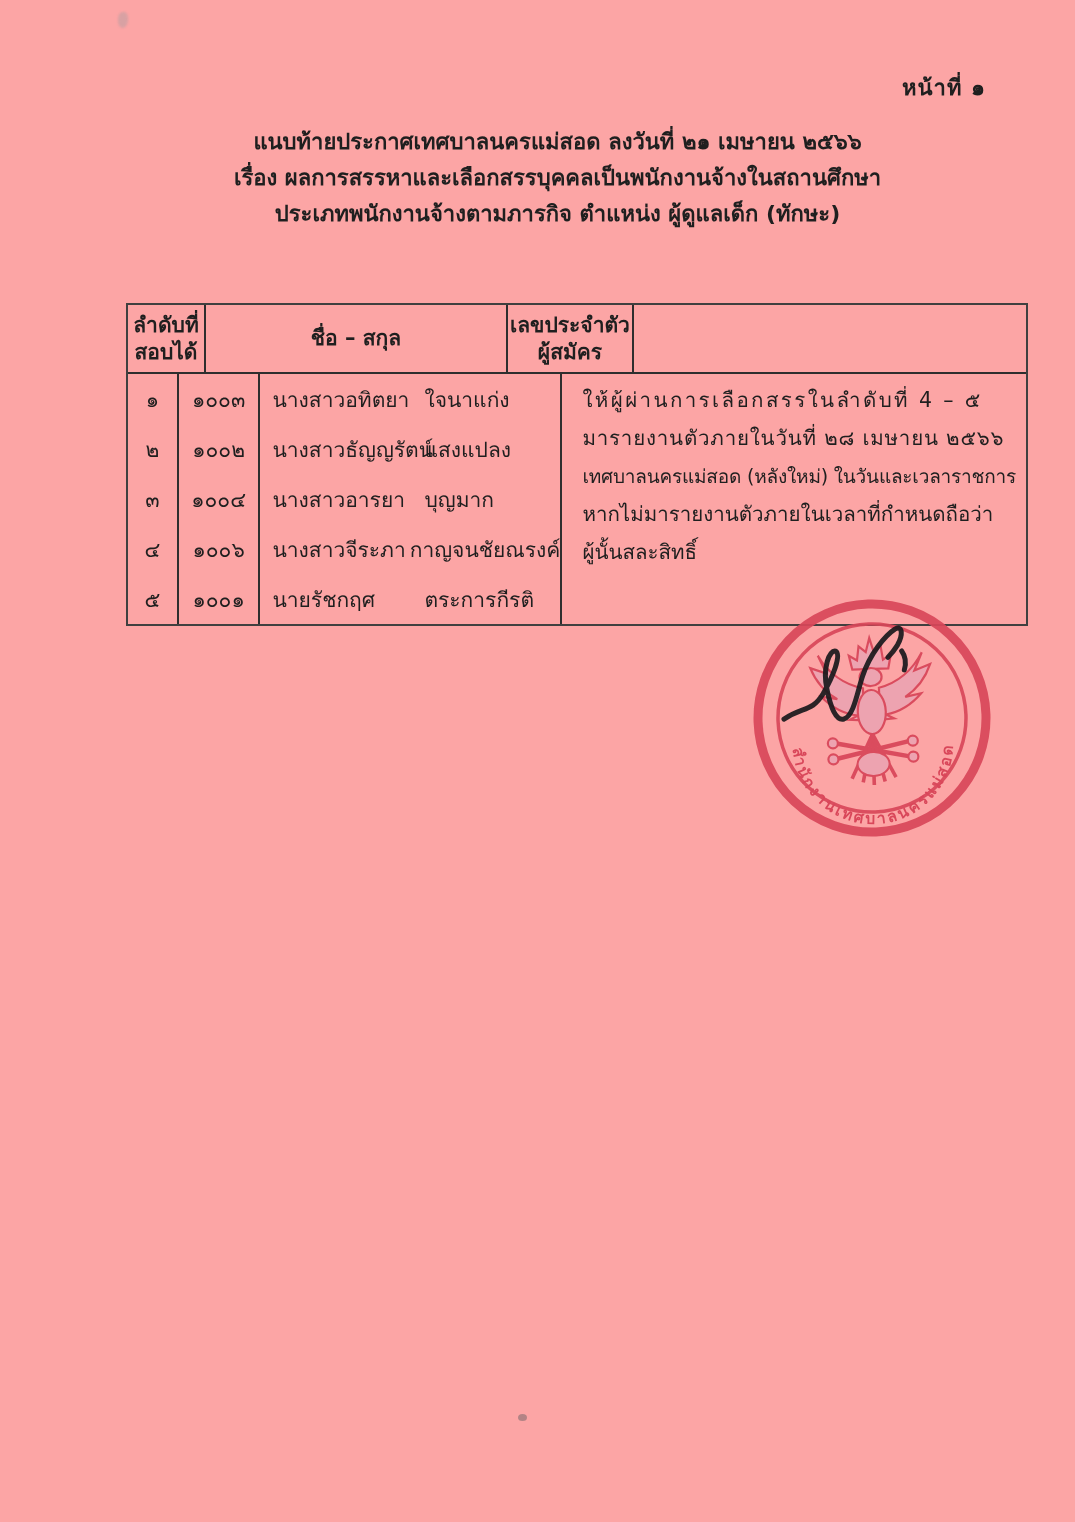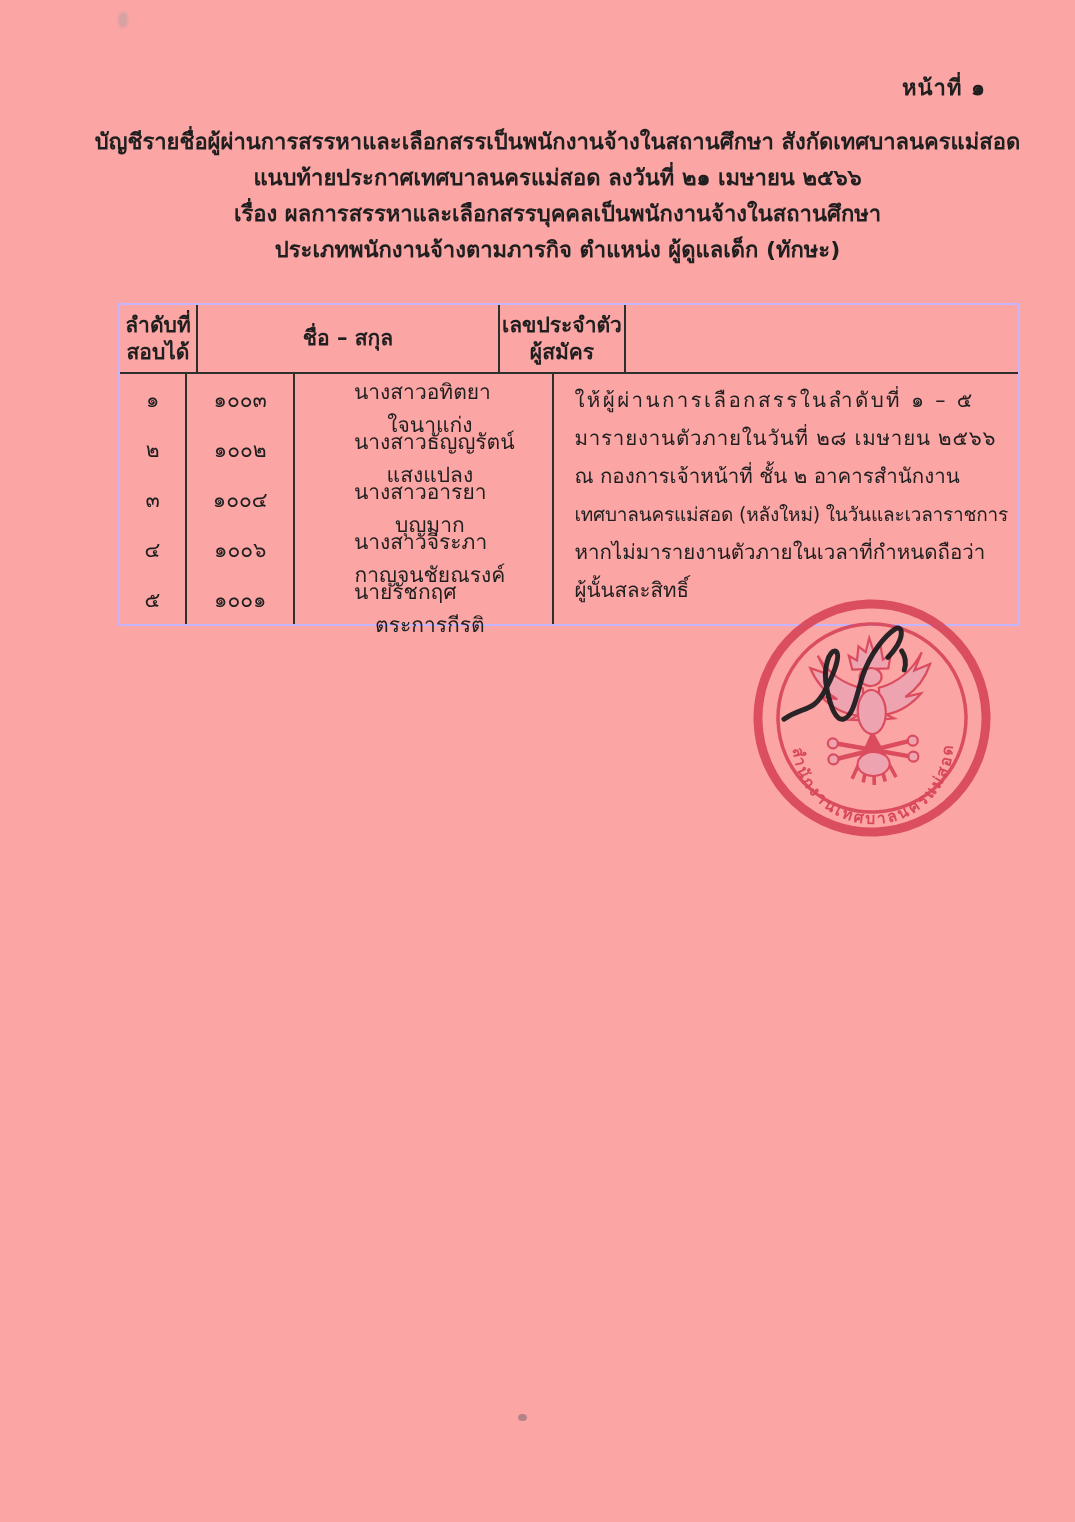--- a/index.html
+++ b/index.html
@@ -21,42 +21,42 @@
 
   
   .title-block{
     position:absolute;top:124px;left:40px;width:1035px;
     text-align:center;font-weight:600;
   }
   .title-line{font-size:22px;line-height:36px;white-space:nowrap;}
 
   
   .doc-table{
-    position:absolute;left:118px;top:303px;width:898px;
-    border:2px solid #c4b5fd;background:transparent;
+    position:absolute;left:126px;top:303px;width:898px;
+    border:2px solid #404040;background:transparent;
   }
   .thead{display:flex;height:67px;border-bottom:2px solid #2e2e2e;}
   .tbody{display:flex;height:250px;}
   .cell{box-sizing:border-box;}
   .c-rank{width:78px;border-right:2px solid #2e2e2e;}
   .c-id{width:126px;border-right:2px solid #2e2e2e;align-items:center;}
   .c-name{width:302px;border-right:2px solid #2e2e2e;}
   .c-remark{flex:1;}
   .th{
     display:flex;flex-direction:column;justify-content:center;align-items:center;
     font-size:21px;font-weight:600;line-height:27px;text-align:center;
   }
   .col-stack{display:flex;flex-direction:column;padding-top:1px;}
   .num-cell{
     height:50px;display:flex;align-items:center;justify-content:center;
     font-size:21px;
   }
   .name-row{
     height:50px;display:flex;align-items:center;
-    padding-left:12px;font-size:21px;white-space:nowrap;flex-direction:column;
+    padding-left:12px;font-size:21px;white-space:nowrap;
   }
   .fn{width:152px;display:inline-block;}
   .remark-body{padding:7px 10px 0 20px;}
   .remark-line{
     font-size:20.5px;line-height:38px;white-space:nowrap;
   }
   .rl0{letter-spacing:2.4px;}
   .rl1{letter-spacing:0.8px;}
   .rl3{font-size:19px;letter-spacing:-0.2px;}
 
@@ -79,21 +79,20 @@
   }
 </style>
 </head>
 <body>
 
 <div class="page">
 
   <div class="page-number">หน้าที่ ๑</div>
 
   <div class="title-block">
-    <div class="title-line">บัญชีรายชื่อผู้ผ่านการสรรหาและเลือกสรรเป็นพนักงานจ้างในสถานศึกษา สังกัดเทศบาลนครแม่สอด</div>
     <div class="title-line">แนบท้ายประกาศเทศบาลนครแม่สอด ลงวันที่ ๒๑ เมษายน ๒๕๖๖</div>
     <div class="title-line">เรื่อง  ผลการสรรหาและเลือกสรรบุคคลเป็นพนักงานจ้างในสถานศึกษา</div>
     <div class="title-line">ประเภทพนักงานจ้างตามภารกิจ ตำแหน่ง ผู้ดูแลเด็ก (ทักษะ)</div>
   </div>
 
   <div class="doc-table">
     <div class="thead">
       <div class="cell c-rank th">
         <span>ลำดับที่</span>
         <span>สอบได้</span>
@@ -139,23 +138,22 @@
           <span class="fn">นางสาวจีระภา</span>
           <span>กาญจนชัยณรงค์</span>
         </div>
         <div class="name-row">
           <span class="fn">นายรัชกฤศ</span>
           <span>ตระการกีรติ</span>
         </div>
       </div>
       <div class="cell c-remark">
         <div class="remark-body">
-          <div class="remark-line rl0">ให้ผู้ผ่านการเลือกสรรในลำดับที่ ๑ – ๕</div>
+          <div class="remark-line rl0">ให้ผู้ผ่านการเลือกสรรในลำดับที่ 4 – ๕</div>
           <div class="remark-line rl1">มารายงานตัวภายในวันที่ ๒๘ เมษายน ๒๕๖๖</div>
-          <div class="remark-line">ณ กองการเจ้าหน้าที่ ชั้น ๒ อาคารสำนักงาน</div>
           <div class="remark-line rl3">เทศบาลนครแม่สอด (หลังใหม่) ในวันและเวลาราชการ</div>
           <div class="remark-line">หากไม่มารายงานตัวภายในเวลาที่กำหนดถือว่า</div>
           <div class="remark-line">ผู้นั้นสละสิทธิ์</div>
         </div>
       </div>
     </div>
   </div>
 
   <svg class="stamp" viewBox="0 0 252 252" xmlns="http://www.w3.org/2000/svg">
     <g opacity="0.93">

